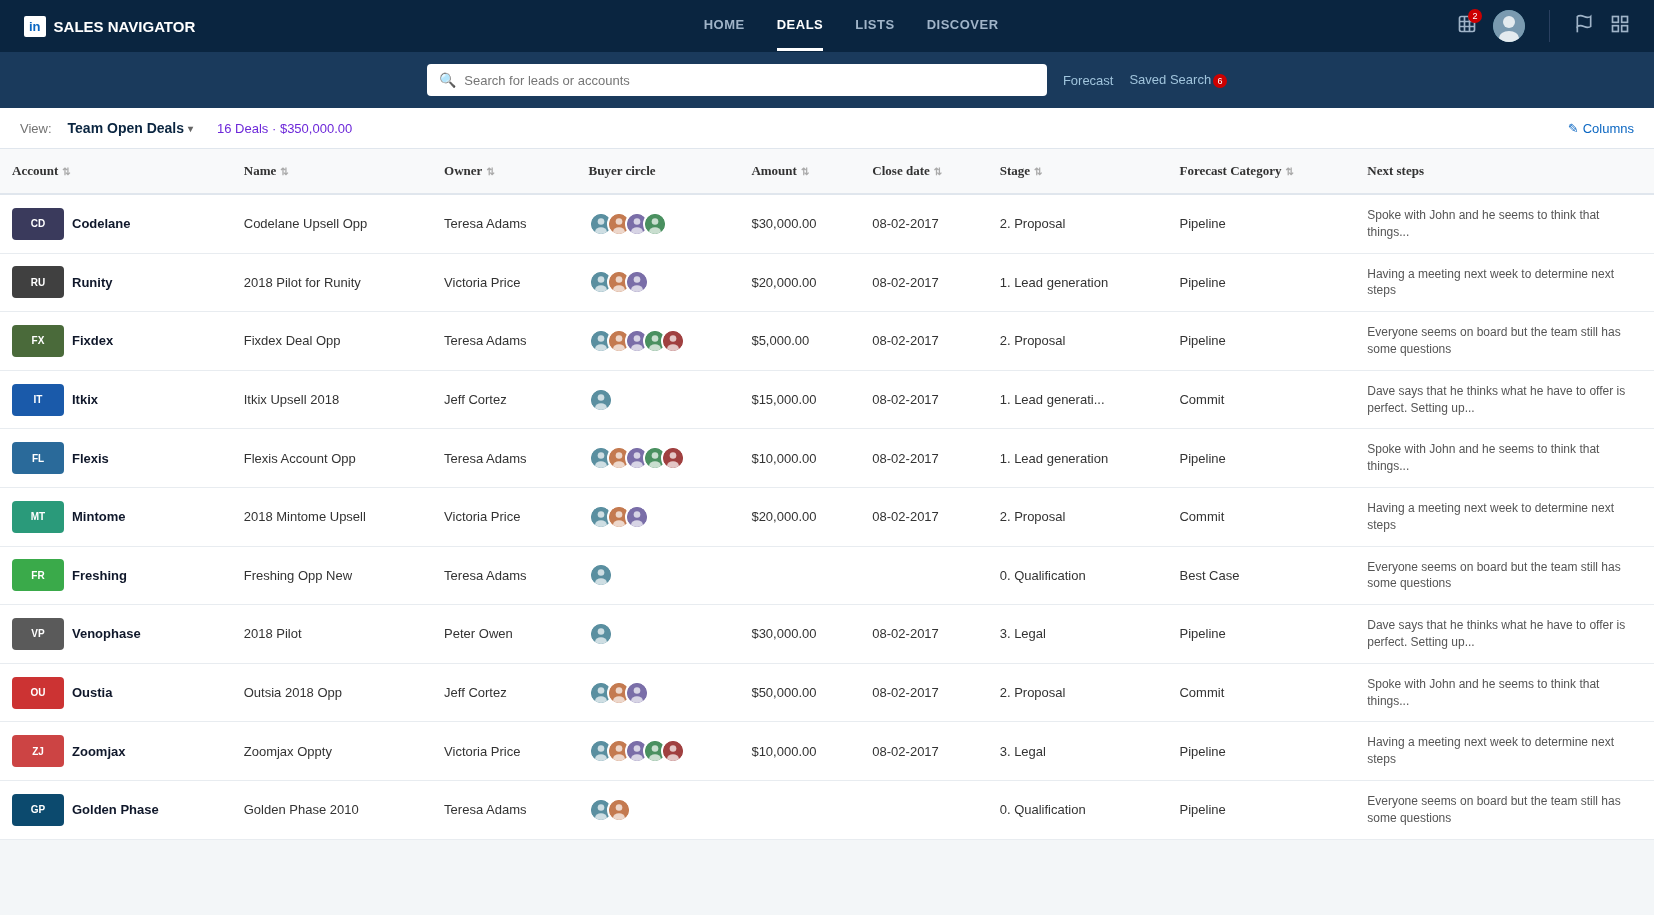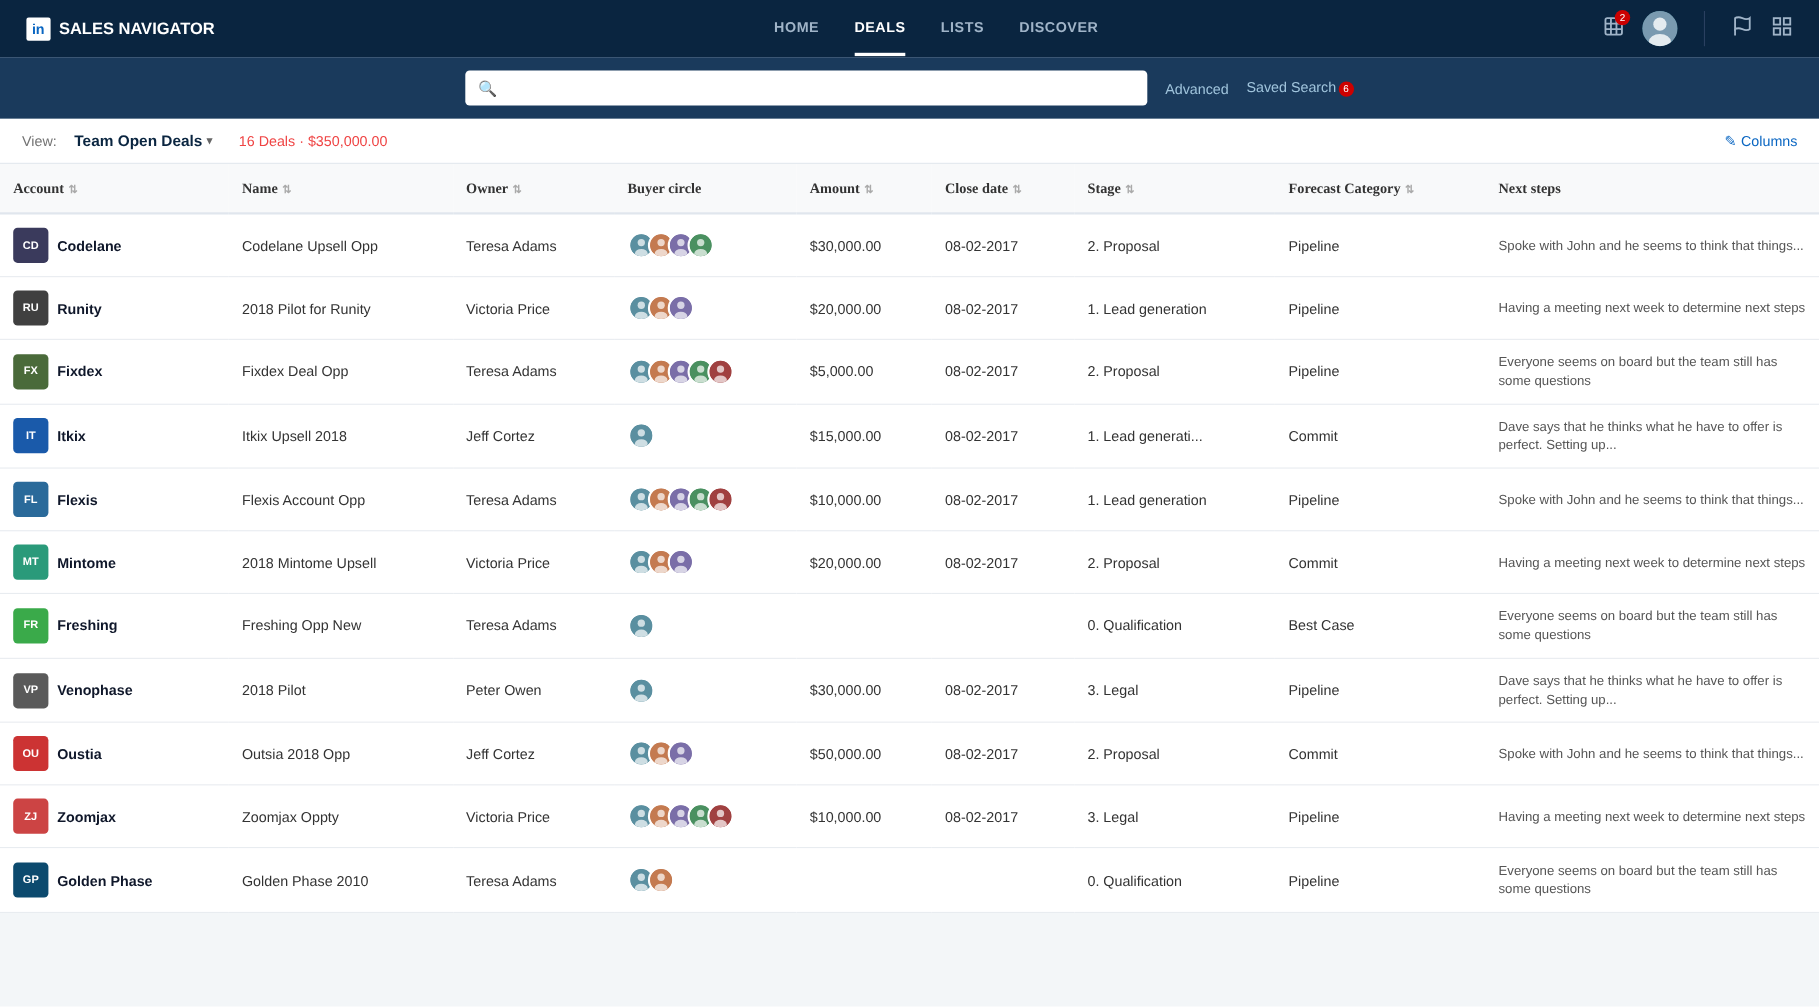--- a/index.html
+++ b/index.html
@@ -25,32 +25,32 @@
     .search-input { border: none; outline: none; font-size: 13px; color: #666; flex: 1; }
     .advanced-link { color: #a0c4dc; font-size: 13px; cursor: pointer; }
     .saved-search { color: #a0c4dc; font-size: 13px; cursor: pointer; }
     .saved-badge { background: #cc0000; color: white; font-size: 9px; border-radius: 50%; width: 14px; height: 14px; display: inline-flex; align-items: center; justify-content: center; margin-left: 2px; }
 
     
     .toolbar { background: white; padding: 12px 20px; display: flex; align-items: center; gap: 16px; border-bottom: 1px solid #e0e6ed; }
     .view-label { color: #737373; font-size: 13px; }
     .view-selector { display: flex; align-items: center; gap: 4px; font-weight: 700; font-size: 14px; color: #0a2540; cursor: pointer; }
     .chevron { font-size: 10px; color: #666; }
-    .deal-count { color: #ef4444; font-size: 13px; margin-left: 8px; }
+    .deal-count { color: #6d28d9; font-size: 13px; margin-left: 8px; }
     .columns-btn { display: flex; align-items: center; gap: 4px; color: #0a66c2; font-size: 13px; cursor: pointer; margin-left: auto; }
 
     
     .table-container { overflow-x: auto; background: white; margin-top: 0; }
     table { width: 100%; border-collapse: collapse; min-width: 1200px; }
     thead tr { background: #f8f9fa; border-bottom: 2px solid #e0e6ed; font-family: Liberation Serif, serif; }
     th { padding: 14px 12px; text-align: left; font-weight: 600; font-size: 13px; color: #333; white-space: nowrap; border-bottom: 1px solid #ddd; }
     th .sort-icon { color: #aaa; font-size: 10px; margin-left: 4px; }
     td { padding: 12px 12px; border-bottom: 1px solid #e8ecf0; vertical-align: middle; font-size: 13px; color: #333; }
     .account-cell { display: flex; align-items: center; gap: 8px; }
-    .account-logo { width: 32px; height: 32px; border-radius: 4px; display: flex; align-items: center; justify-content: center; font-size: 10px; font-weight: bold; color: white; flex-shrink: 0; overflow: hidden; }
+    .account-logo { width: 52px; height: 32px; border-radius: 4px; display: flex; align-items: center; justify-content: center; font-size: 10px; font-weight: bold; color: white; flex-shrink: 0; overflow: hidden; }
     .account-name { font-weight: 600; color: #0f172a; cursor: pointer; }
     .buyer-circle { display: flex; align-items: center; }
     .buyer-avatar { width: 24px; height: 24px; border-radius: 50%; background: #8aabbc; margin-left: -6px; border: 2px solid white; font-size: 9px; display: flex; align-items: center; justify-content: center; color: white; overflow: hidden; }
     .buyer-avatar:first-child { margin-left: 0; }
     .next-steps { color: #555; font-size: 12px; max-width: 220px; line-height: 1.4; }
     .amount { font-size: 13px; color: #333; }
   </style>
 </head>
 <body>
 
@@ -94,22 +94,23 @@
           <rect x="3" y="14" width="7" height="7"></rect>
           <rect x="14" y="14" width="7" height="7"></rect>
         </svg>
     </div>
   </div>
 </header>
 
 <div class="search-area">
   <div class="search-box">
     <span class="search-icon">🔍</span>
+    <input class="search-input" type="text" placeholder="Search for leads or accounts" style="">
   </div>
-  <span class="advanced-link">Advanced</span>
+  <span class="advanced-link">Forecast</span>
   <span class="saved-search">
     <span>Saved Search</span><span class="saved-badge">6</span>
   </span>
 </div>
 
 <div class="toolbar">
   <span class="view-label">View:</span>
   <div class="view-selector">
     <span>Team Open Deals</span>
     <span class="chevron">▾</span>

